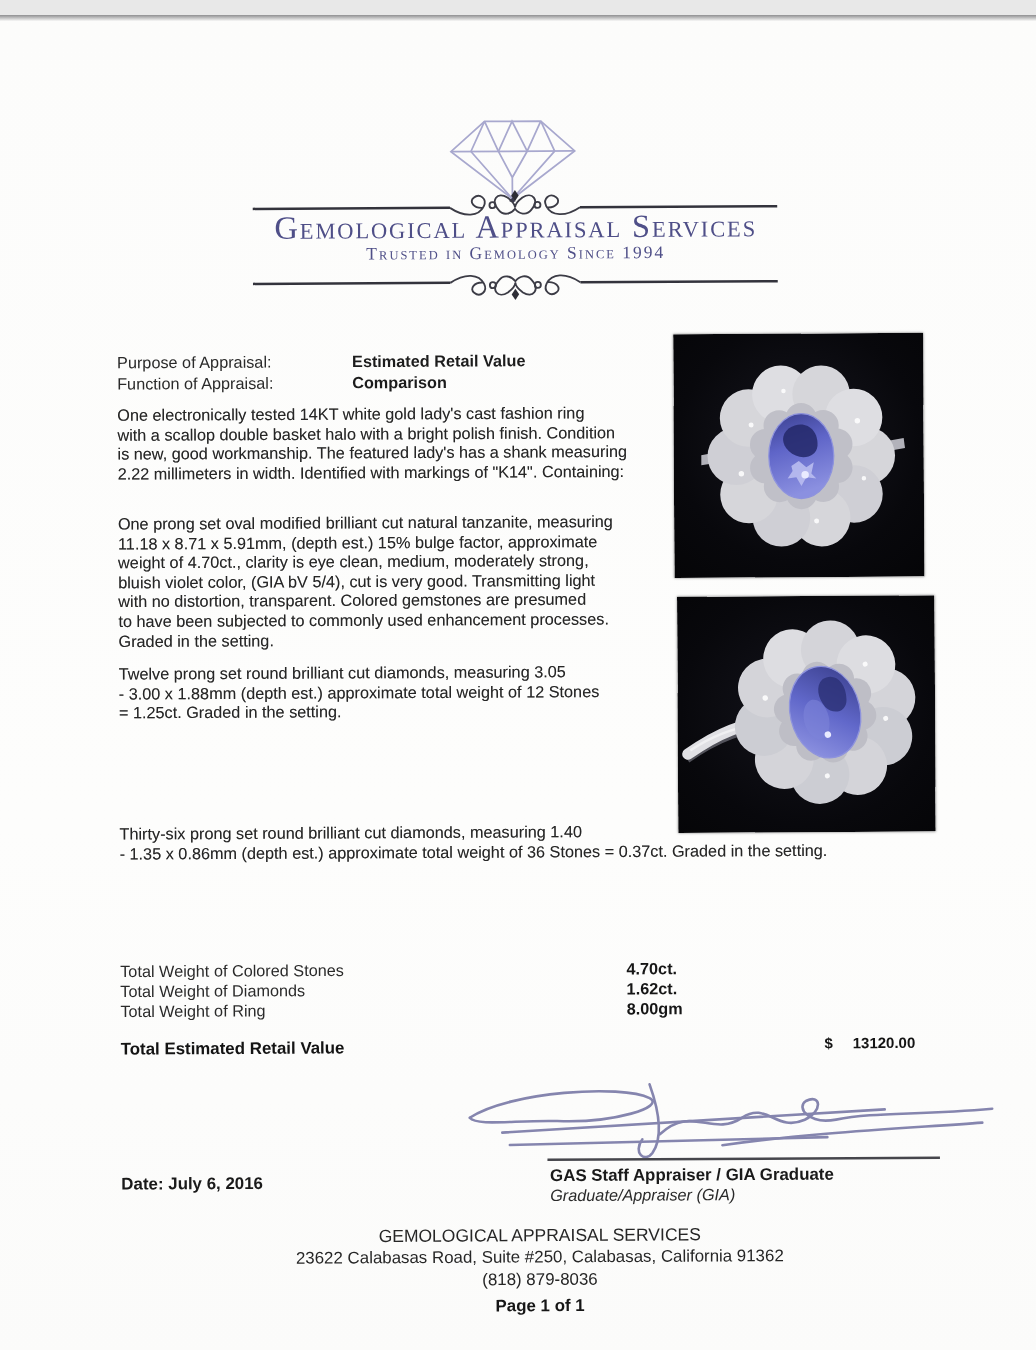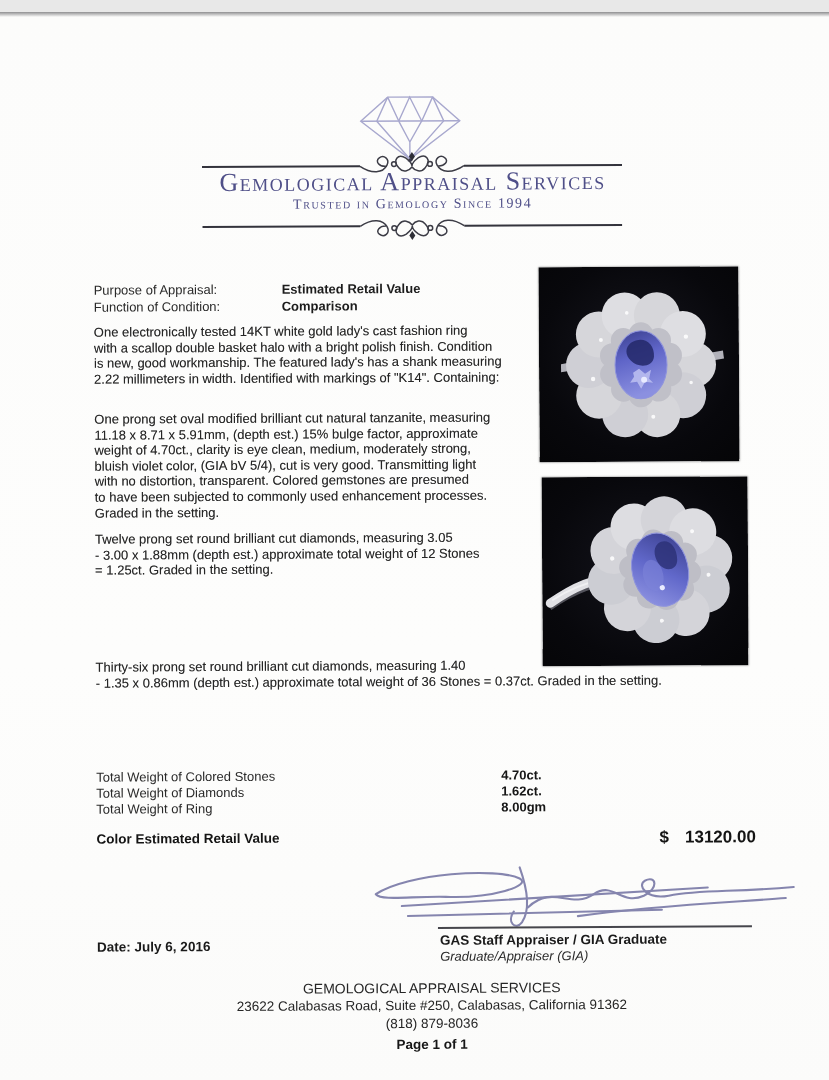--- a/index.html
+++ b/index.html
@@ -40,21 +40,21 @@
   .p4{top:646px;width:700px;}
   .grade-table{position:absolute;left:122px;font-size:13px;line-height:15.6px;}
   .gt1{top:584px;}
   .gt2{top:696px;}
   .grade-label{display:inline-block;width:100px;}
   .grade-value{font-weight:bold;color:#161616;}
   .totals{position:absolute;left:95px;top:756px;font-size:13px;line-height:15.8px;}
   .total-label{display:inline-block;width:405px;}
   .total-value{font-weight:bold;color:#161616;}
   .grand-label{position:absolute;left:95px;top:818px;font-size:13.5px;font-weight:bold;color:#141414;}
-  .grand-value{position:absolute;left:658px;top:817px;font-size:17px;font-weight:bold;color:#141414;}
+  .grand-value{position:absolute;left:658px;top:817px;font-size:12px;font-weight:bold;color:#141414;}
   .grand-value .cur{margin-right:16px;}
 
   
   .photo{position:absolute;box-shadow:0 0 2px rgba(0,0,0,.55);}
   .photo1{left:540px;top:256px;width:200px;height:195px;}
   .photo2{left:542px;top:466px;width:206px;height:189px;}
 
   
   .sig-scribble{position:absolute;left:368px;top:854px;width:430px;height:65px;}
   .sig-line{position:absolute;left:436px;top:915px;width:314px;height:2px;background:#46464c;}
@@ -119,21 +119,21 @@
           <circle cx="228" cy="12" r="2.4"></circle>
       </g>
       <polygon points="210,0 213,4.5 210,9 207,4.5" fill="#2e2e36"></polygon>
     </svg>
 
     <div class="meta">
       <div>
         <span class="meta-label">Purpose of Appraisal:</span><span class="meta-value">Estimated Retail Value</span>
       </div>
       <div>
-        <span class="meta-label">Function of Condition:</span><span class="meta-value">Comparison</span>
+        <span class="meta-label">Function of Appraisal:</span><span class="meta-value">Comparison</span>
       </div>
     </div>
 
     <div class="para p1">One electronically tested 14KT white gold lady's cast fashion ring
 with a scallop double basket halo with a bright polish finish. Condition
 is new, good workmanship. The featured lady's has a shank measuring
 2.22 millimeters in width. Identified with markings of "K14".  Containing:</div>
     <div class="para p2">One prong set oval modified brilliant cut natural tanzanite, measuring
 11.18 x 8.71 x 5.91mm, (depth est.) 15% bulge factor, approximate
 weight of 4.70ct., clarity is eye clean, medium, moderately strong,
@@ -149,21 +149,21 @@
     <div class="para p4">Thirty-six prong set round brilliant cut diamonds, measuring 1.40
 - 1.35 x 0.86mm (depth est.) approximate total weight of 36 Stones = 0.37ct. Graded in the setting.</div>
 
 
     <div class="totals">
       <div><span class="total-label">Total Weight of Colored Stones</span><span class="total-value">4.70ct.</span></div>
       <div><span class="total-label">Total Weight of Diamonds</span><span class="total-value">1.62ct.</span></div>
       <div><span class="total-label">Total Weight of Ring</span><span class="total-value">8.00gm</span></div>
     </div>
 
-    <div class="grand-label">Color Estimated Retail Value</div>
+    <div class="grand-label">Total Estimated Retail Value</div>
     <div class="grand-value">
       <span class="cur">$</span><span>13120.00</span>
     </div>
 
     <svg class="photo photo1" viewBox="0 0 200 195">
       <defs>
         <radialGradient id="bg1" cx="50%" cy="45%" r="75%">
           <stop offset="0%" stop-color="#16161e"></stop>
             <stop offset="65%" stop-color="#08080c"></stop>
             <stop offset="100%" stop-color="#050507"></stop>

